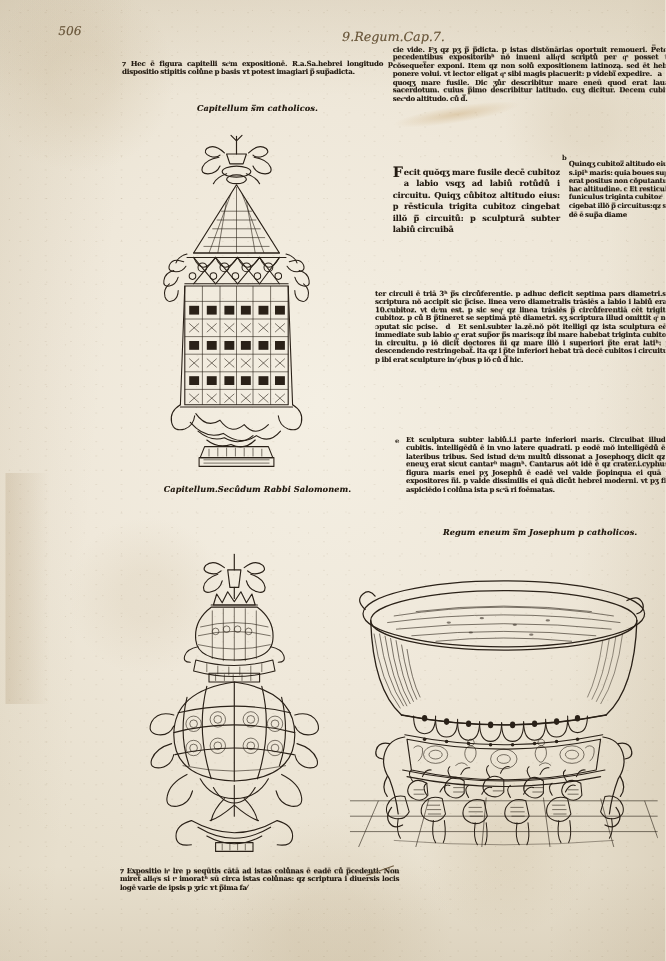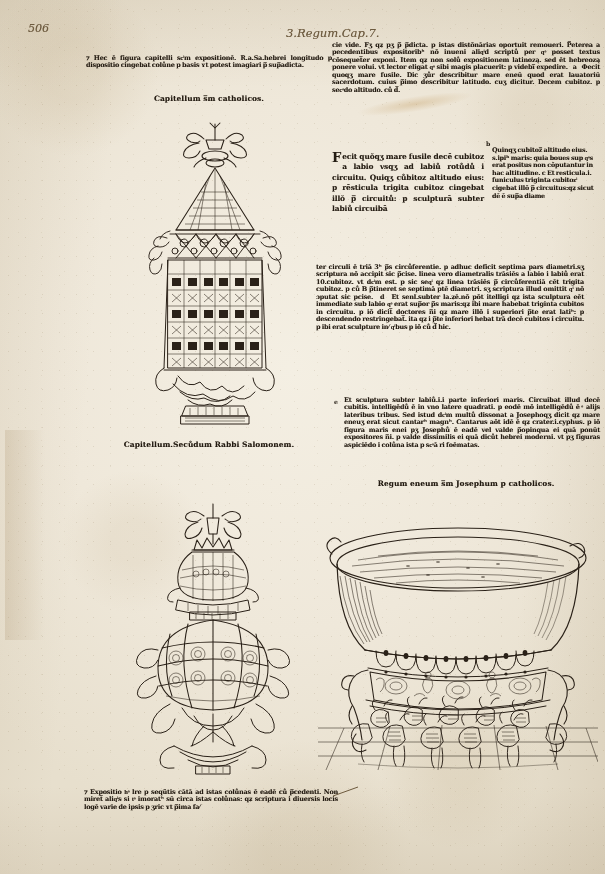--- a/index.html
+++ b/index.html
@@ -41,34 +41,36 @@
     background:radial-gradient(ellipse at 50% 50%, rgba(186,142,74,.30), transparent 68%);
     transform:rotate(-9deg);pointer-events:none;}
   #stain2{position:absolute;left:5px;top:430px;width:40px;height:210px;
     background:linear-gradient(90deg, rgba(158,130,88,.20), transparent);pointer-events:none;}
 
   
   .blk{
     position:absolute;
     color:#231b12;
     font-family:"DejaVu Serif",serif;
+    margin-left:25px;
     -webkit-font-smoothing:none;
   }
   .body-text{
     font-size:6.4px;line-height:7.45px;
     letter-spacing:-.18px;word-spacing:-.5px;
     text-align:justify;
     color:#241c13;
     font-weight:700;
     text-shadow:.16px .16px 0 rgba(40,28,16,.42);
   }
   .caption{
     font-size:7.4px;font-weight:700;letter-spacing:.1px;
     color:#221a11;text-align:center;
     text-shadow:.18px .18px 0 rgba(40,28,16,.45);
+    font-style:italic;
   }
   .marginal-letter{
     position:absolute;font-size:6.2px;font-weight:700;color:#241c13;
   }
   .hand{
     font-family:"DejaVu Serif",serif;
     color:#6d5a3e;font-style:italic;
     text-shadow:.2px .2px .6px rgba(90,72,46,.5);
   }
 
@@ -99,23 +101,23 @@
 </style>
 </head>
 <body>
 
 <div id="paper"></div>
 <div id="grain"></div>
 <div id="stain1"></div>
 <div id="stain2"></div>
 
 <div class="blk hand folio">506</div>
-<div class="blk hand headnote">3.Regum.Cap.7.</div>
-
-<div class="blk body-text" id="col-left-head">⁊ Hec ē figura capitelli scͥm expositionē. R.a.Sa.hebrei longitudo р dispositio cingebat colůne р basis ʏt potest imagiari p̅ sup̅adicta.</div>
+<div class="blk hand headnote">9.Regum.Cap.7.</div>
+
+<div class="blk body-text" id="col-left-head">⁊ Hec ē figura capitelli scͥm expositionē. R.a.Sa.hebrei longitudo р dispositio stipitis colůne р basis ʏt potest imagiari p̅ sup̅adicta.</div>
 
 <div class="blk caption" id="cap1">Capitellum s̅m catholicos.</div>
 
 <div class="woodcut" id="woodcut-capital-catholics">
 <svg width="194" height="312" viewBox="0 0 194 312">
   <g class="wc-ink" stroke-width="1.05">
 
     <path d="M97 6 v16"></path>
     <path d="M97 10 l-5 -5 M97 10 l5 -5"></path>
     <path d="M86 21 q-9 -9 -16 -4 q-4 4 3 7 q6 2 9 -1"></path>

